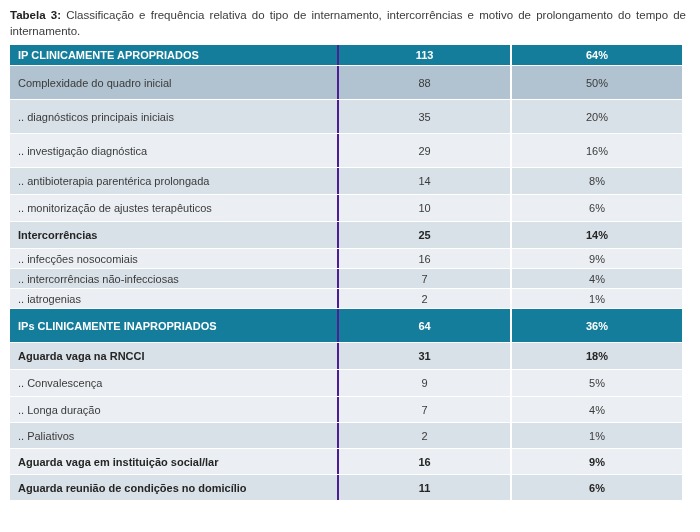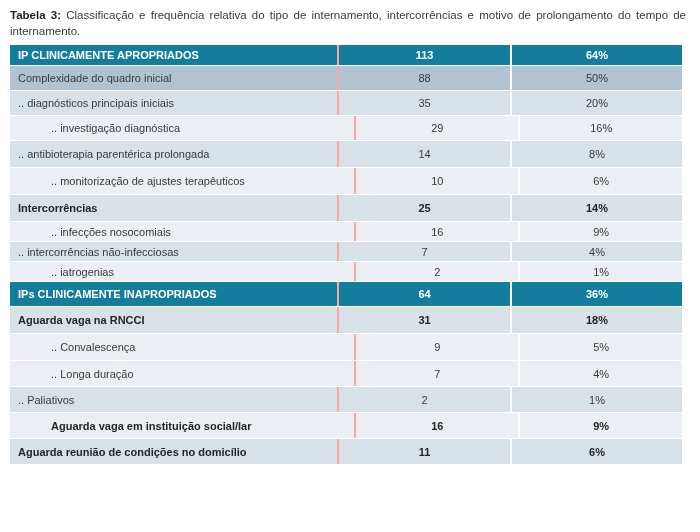--- a/index.html
+++ b/index.html
@@ -36,29 +36,29 @@
     width: 100%;
     border-bottom: 1px solid #ffffff;
     color: var(--text);
     font-size: 11px;
   }
   .cell {
     display: flex;
     align-items: center;
   }
   .c1 { width: 48.7%; padding-left: 8px; }
-  .c2 { width: 25.7%; justify-content: center; border-left: 2px solid #fca5a5; }
+  .c2 { width: 25.7%; justify-content: center; border-left: 2px solid #4c1d95; }
   .c3 { width: 25.6%; justify-content: center; border-left: 2px solid #ffffff; }
   .r-header { background: var(--teal); color: #ffffff; font-weight: bold; }
   .r-dark   { background: var(--row_dark); }
   .r-a      { background: var(--row_a); }
-  .r-b      { background: var(--row_b); padding-left: 33px; }
+  .r-b      { background: var(--row_b); }
   .bold     { font-weight: bold; color: #252525; }
   .h21 { height: 21px; }
-  .h25 { height: 25px; justify-content: space-between; }
+  .h25 { height: 34px; justify-content: space-between; }
   .h26 { height: 26px; }
   .h27 { height: 27px; }
   .h32 { height: 20px; }
 </style>
 </head>
 <body>
 
 <p class="caption"><b>Tabela 3:</b><span> Classificação e frequência relativa do tipo de internamento, intercorrências e motivo de prolongamento do tempo de internamento.</span></p>
 
 <div class="ftable">

